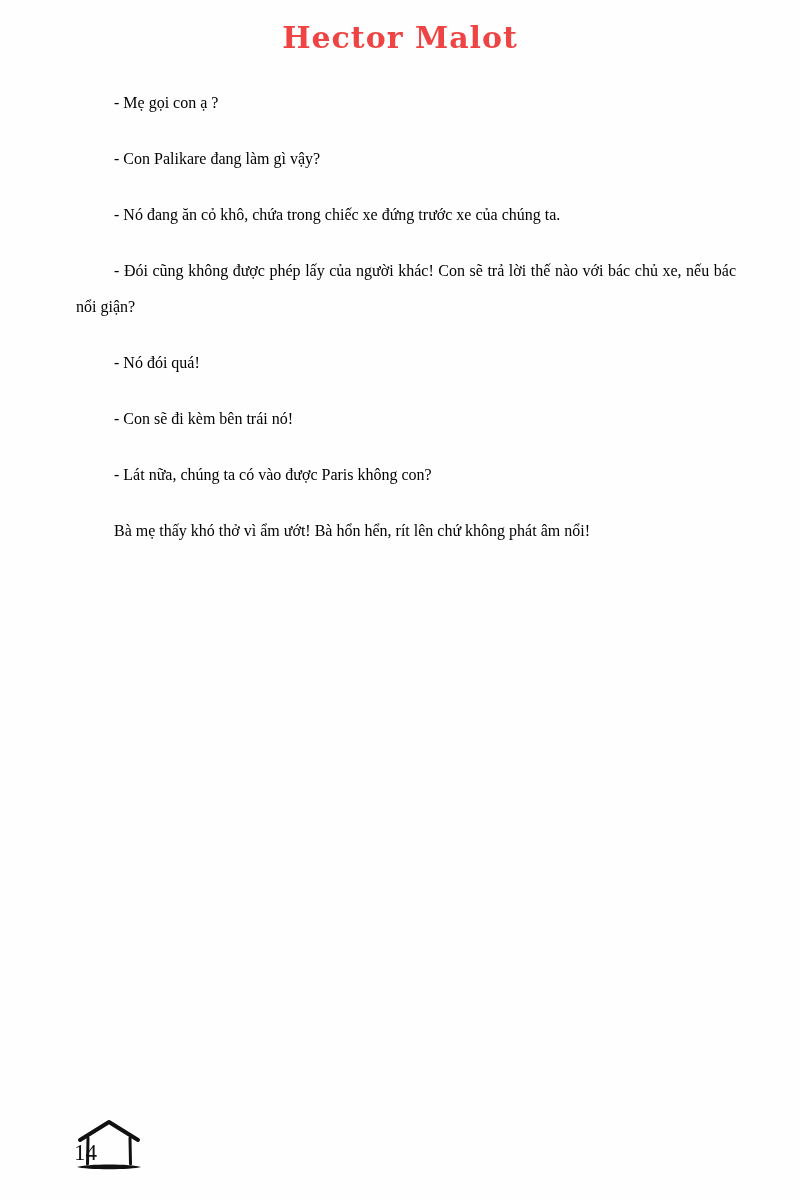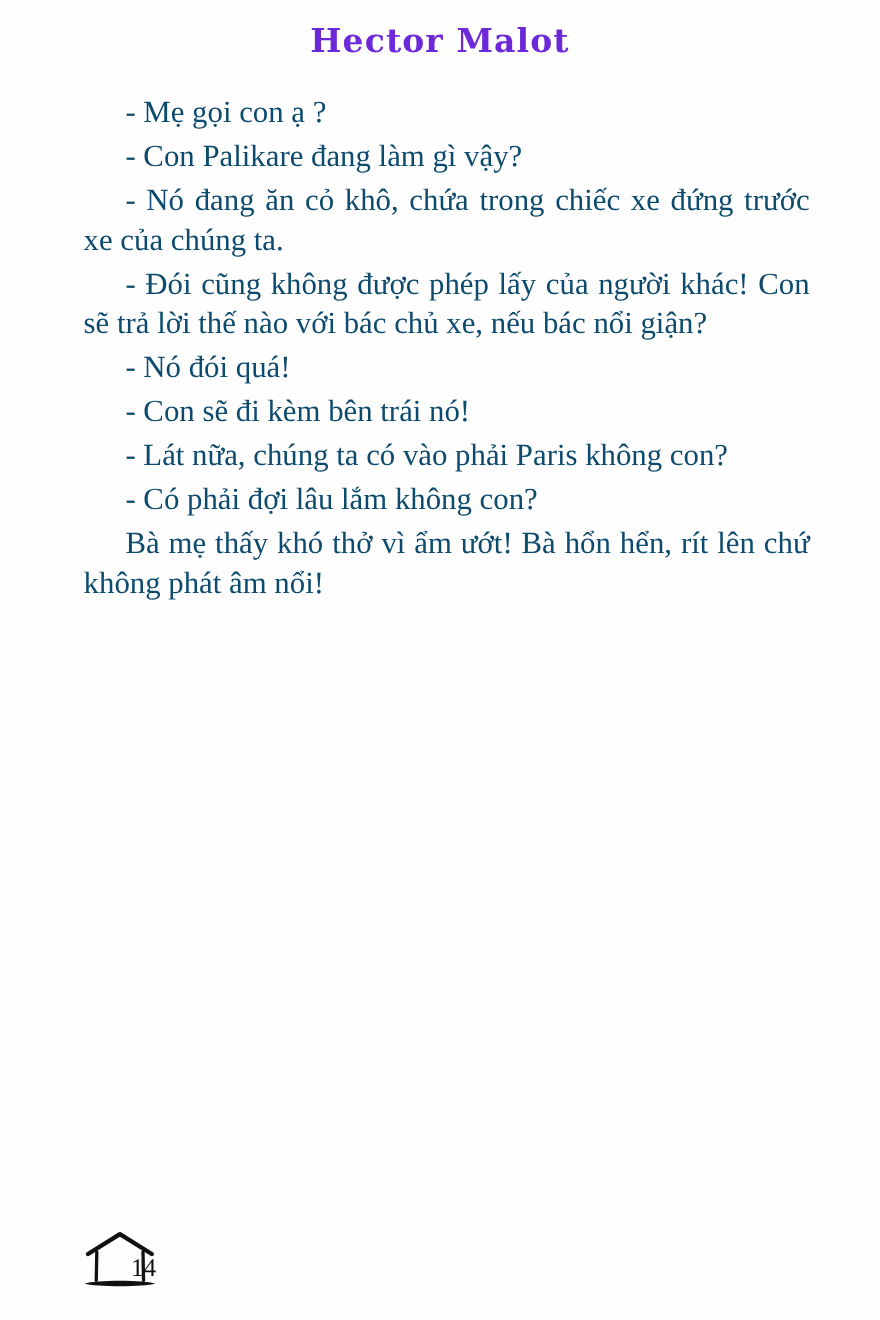--- a/index.html
+++ b/index.html
@@ -15,69 +15,68 @@
     overflow: hidden;
   }
   .running-head {
     padding-top: 20px;
     width: 100%;
     text-align: center;
     font-family: "DejaVu Serif", serif;
     font-weight: bold;
     font-size: 30px;
     letter-spacing: 1px;
-    color: #6d28d9;
+    color: #ef4444;
   }
   .body-text {
     margin: 30px 64px 0 76px; 
-    font-size: 28px;
+    font-size: 16px;
     line-height: 36px;
     text-align: justify;
-    color: #0c4a6e;
+    color: #000000;
   }
   .body-text p {
     text-indent: 38px;
-    margin-top: 4px;
+    margin-top: 20px;
   }
   .body-text p:first-child { margin-top: 0; }
   .page-footer {
     position: absolute;
     left: 74px;
     top: 1118px;
     width: 70px;
     height: 58px;
   }
   .house-wrap { position: relative; width: 70px; height: 58px; }
   .house-wrap svg { display: block; }
   .page-num {
     position: absolute;
     left: 0; top: 22px;
     width: 68px;
-    text-align: right;
+    text-align: left;
     font-family: "Liberation Serif", serif;
     font-size: 23px;
     color: #111;
   }
 </style>
 </head>
 <body>
 
 <div class="page">
 
   <div class="running-head">Hector Malot</div>
 
   <div class="body-text">
     <p>- Mẹ gọi con ạ ?</p>
     <p>- Con Palikare đang làm gì vậy?</p>
     <p>- Nó đang ăn cỏ khô, chứa trong chiếc xe đứng trước xe của chúng ta.</p>
     <p>- Đói cũng không được phép lấy của người khác! Con sẽ trả lời thế nào với bác chủ xe, nếu bác nổi giận?</p>
     <p>- Nó đói quá!</p>
     <p>- Con sẽ đi kèm bên trái nó!</p>
-    <p>- Lát nữa, chúng ta có vào phải Paris không con?</p>
-    <p>- Có phải đợi lâu lắm không con?</p>
+    <p>- Lát nữa, chúng ta có vào được Paris không con?</p>
     <p>Bà mẹ thấy khó thở vì ẩm ướt! Bà hổn hển, rít lên chứ không phát âm nổi!</p>
   </div>
 
   <div class="page-footer">
     <div class="house-wrap">
       <svg width="70" height="58" viewBox="0 0 70 58">
 
         <path d="M6 22 L35 4 L64 22" fill="none" stroke="#111" stroke-width="4" stroke-linecap="round" stroke-linejoin="round"></path>
 
         <path d="M14 20 L13.5 46" fill="none" stroke="#111" stroke-width="3" stroke-linecap="round"></path>

